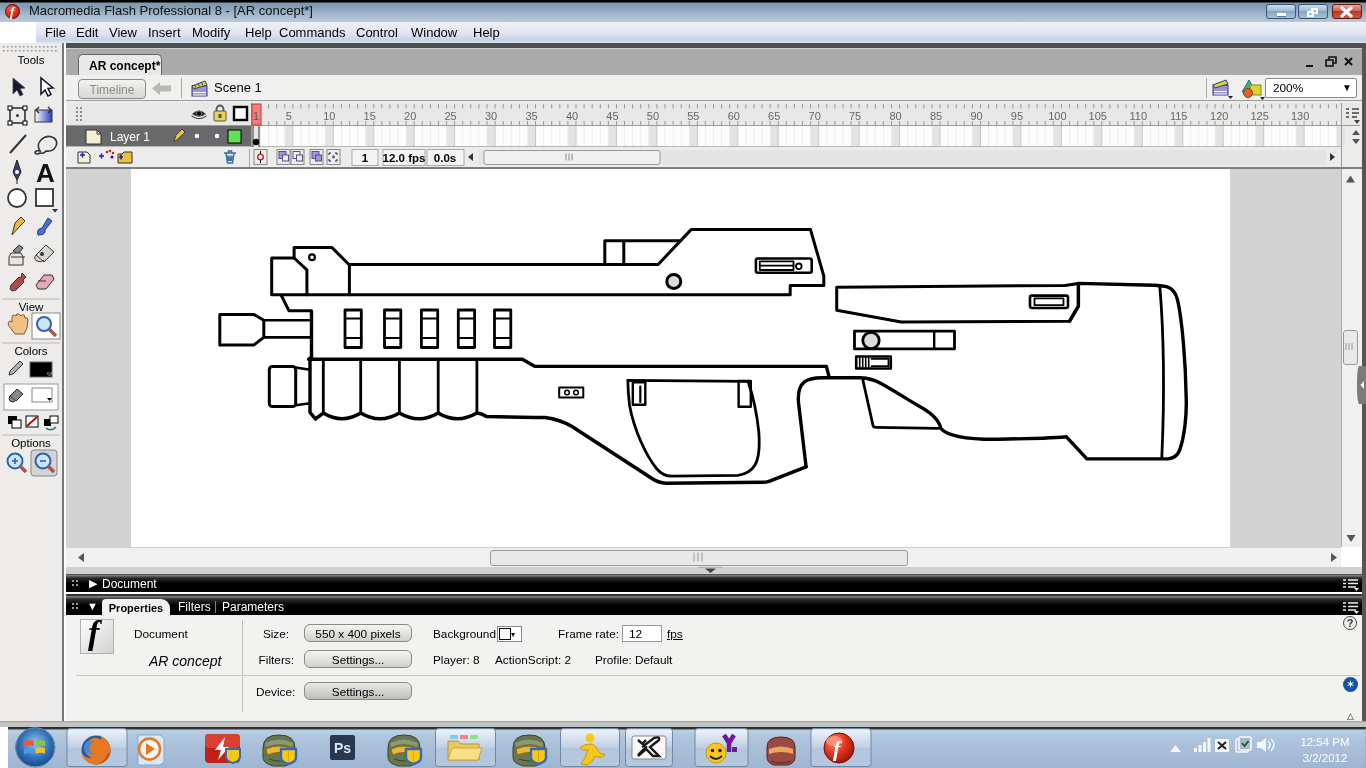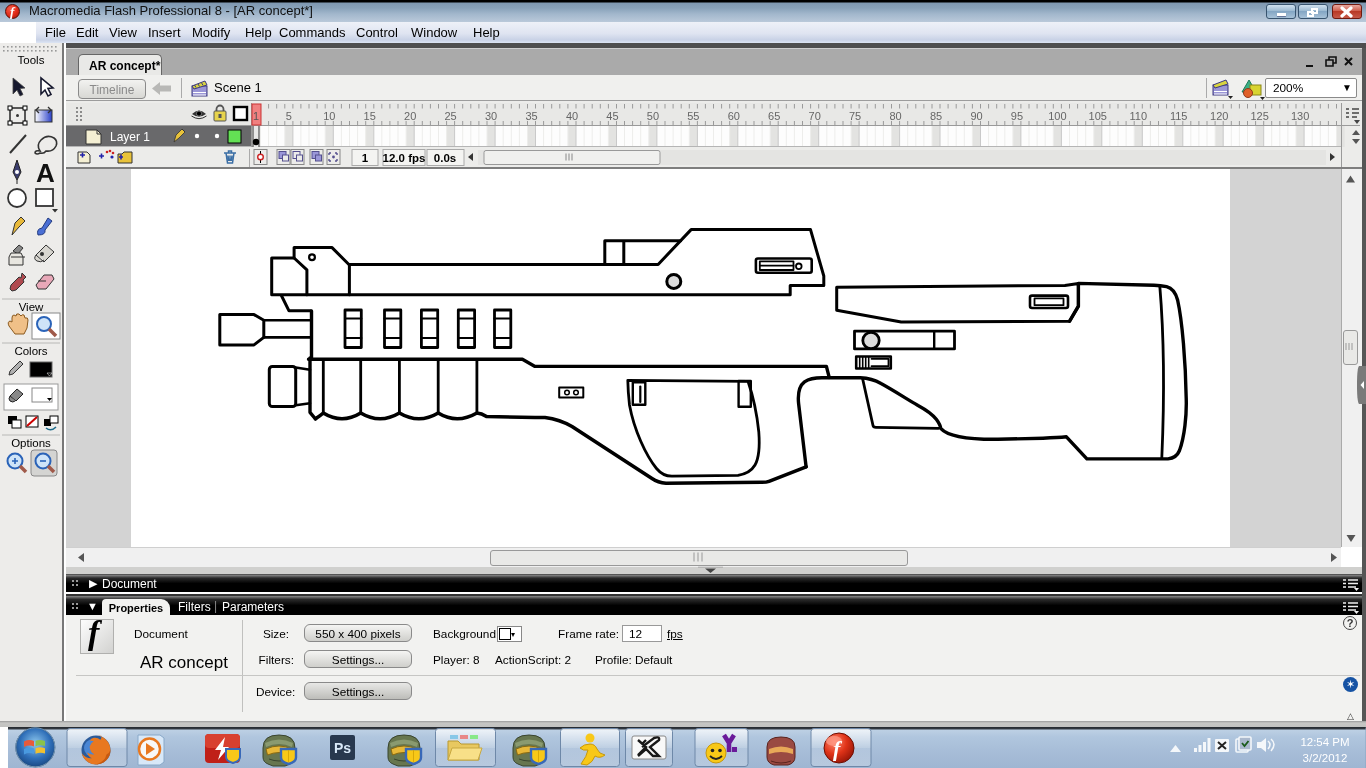--- a/index.html
+++ b/index.html
@@ -963,21 +963,21 @@
     <div class="abs" id="proptab">Properties</div>
     <span style="position:absolute;left:112px;top:4px">Filters</span>
     <span style="position:absolute;left:148px;top:3px;color:#888">|</span>
     <span style="position:absolute;left:156px;top:4px">Parameters</span>
   </div>
   <div class="abs" id="propbody">
     <div style="position:absolute;left:14px;top:4px;width:34px;height:35px;border:1px solid #b0b0ae;background:linear-gradient(135deg,#fdfdfd,#d2d2d0);">
       <span style="position:absolute;left:7px;top:-6px;font-family:'Liberation Serif',serif;font-style:italic;font-weight:bold;font-size:34px;color:#000;">f</span>
     </div>
     <span style="position:absolute;left:68px;top:12px;font-size:11.8px;">Document</span>
-    <span style="position:absolute;left:74px;top:38px;font-size:17px;">AR concept</span>
+    <span style="position:absolute;left:83px;top:38px;font-size:14px;font-style:italic;">AR concept</span>
     <div style="position:absolute;left:176px;top:5px;width:1px;height:92px;background:#c0c0be;"></div>
     <span style="position:absolute;left:196px;top:12px;width:28px;text-align:center;font-size:11.8px;">Size:</span>
     <div class="pbtn" style="left:238px;top:9px;">550 x 400 pixels</div>
     <span style="position:absolute;left:367px;top:12px;font-size:11.8px;">Background:</span>
     <div style="position:absolute;left:431px;top:11px;width:25px;height:16px;border:1px solid #888;background:#fff;">
       <div style="position:absolute;left:1px;top:1px;width:12px;height:12px;border:1px solid #000;background:#fff;"></div>
       <span style="position:absolute;left:13px;top:3px;font-size:8px;color:#000;">▾</span>
     </div>
     <span style="position:absolute;left:492px;top:12px;font-size:11.8px;">Frame rate:</span>
     <div style="position:absolute;left:556px;top:10px;width:40px;height:17px;border:1px solid #999;background:#fff;font-size:11.8px;padding:1px 0 0 6px;">12</div>

